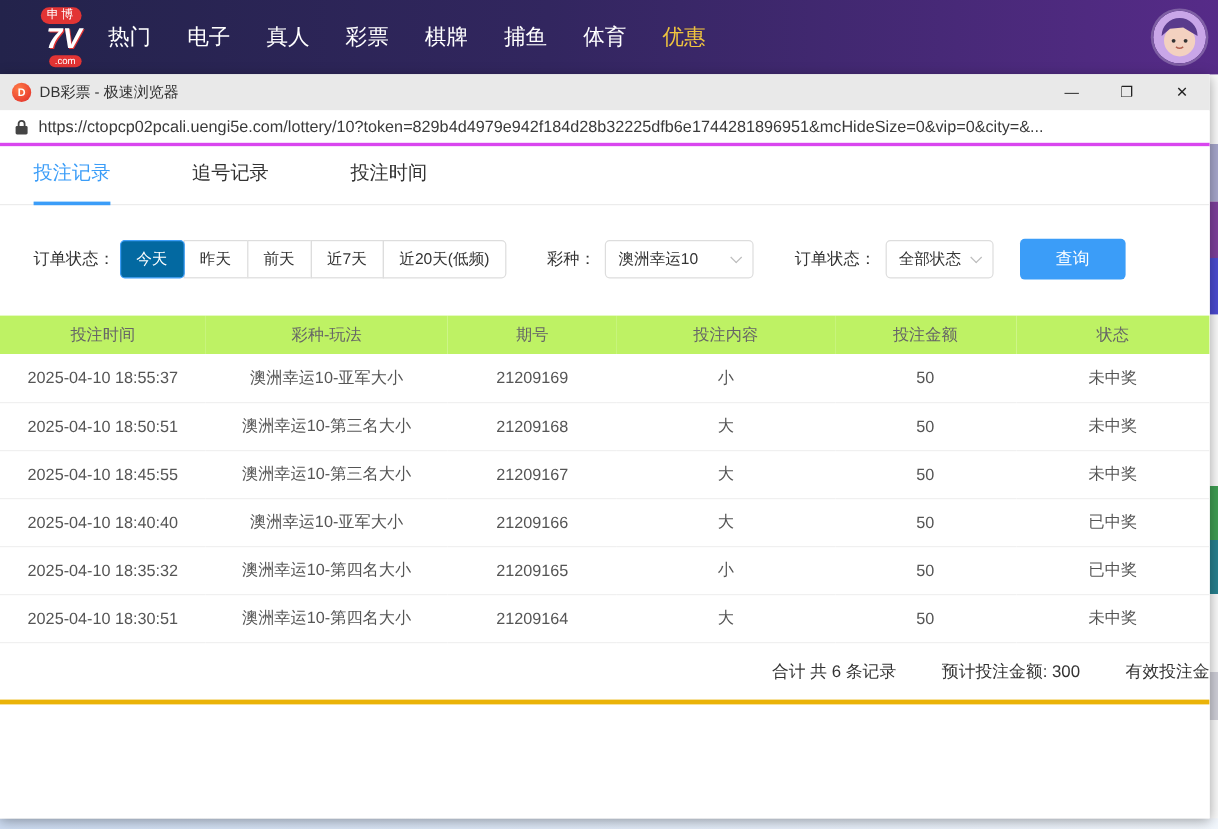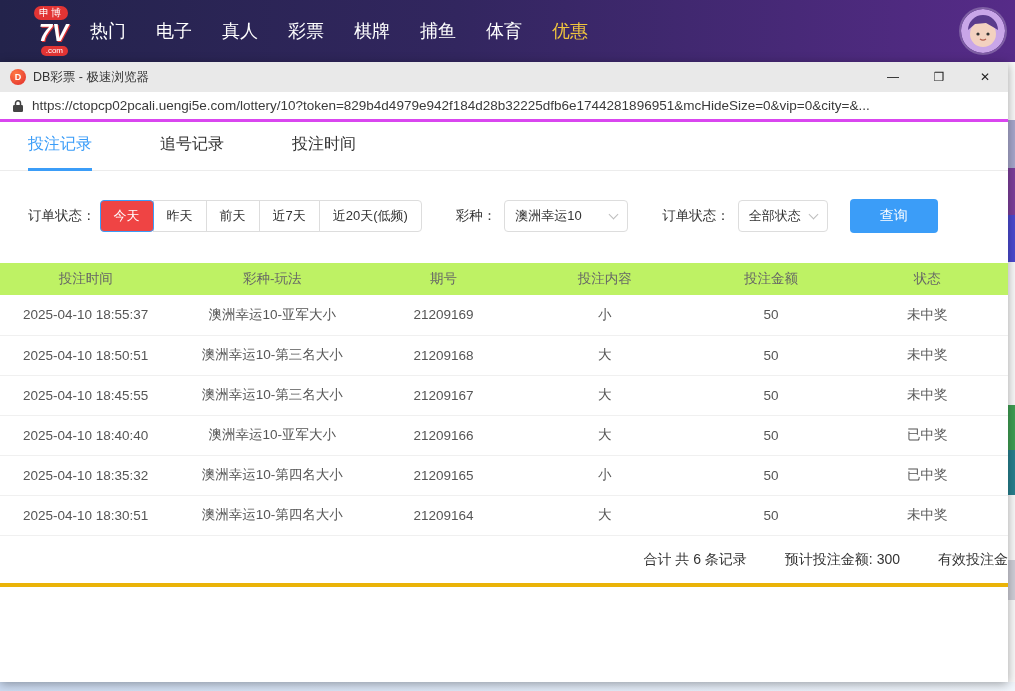--- a/index.html
+++ b/index.html
@@ -64,21 +64,21 @@
   .tab { font-size:16px; color:#333; padding-bottom:13px; cursor:pointer; }
   .tab-active { color:#3b9df8; border-bottom:3px solid #3b9df8; margin-bottom:-1px; }
 
   .filter-row { display:flex; align-items:center; padding-left:28px; margin-top:28px; }
   .filter-label { font-size:13.5px; color:#333; white-space:nowrap; }
   .seg-group { display:flex; margin-left:4px; }
   .seg-btn { height:32px; padding:0 13px; background:#fff; border:1px solid #ddd; margin-left:-1px;
     font-size:13px; color:#333; cursor:pointer; font-family:inherit; white-space:nowrap; }
   .seg-btn:first-child { border-radius:4px 0 0 4px; margin-left:0; }
   .seg-btn:last-child { border-radius:0 4px 4px 0; }
-  .seg-active { background:#ef4444; border-color:#3b9df8; color:#fff; border-radius:4px !important; position:relative; z-index:1; }
+  .seg-active { background:#0369a1; border-color:#3b9df8; color:#fff; border-radius:4px !important; position:relative; z-index:1; }
   .sel-label { margin-left:34px; }
   .select-box { display:flex; align-items:center; justify-content:space-between;
     height:32px; border:1px solid #ddd; border-radius:4px; padding:0 10px;
     font-size:13px; color:#333; margin-left:8px; cursor:pointer; background:#fff; }
   .select-lottery { width:124px; }
   .select-status { width:90px; }
   .chev { width:7px; height:7px; border-right:1.5px solid #bdbdbd; border-bottom:1.5px solid #bdbdbd;
     transform:rotate(45deg); margin-top:-4px; }
   .query-btn { margin-left:22px; width:88px; height:34px; background:#3b9df8; color:#fff;
     font-size:14px; border:none; border-radius:4px; cursor:pointer; font-family:inherit; }

